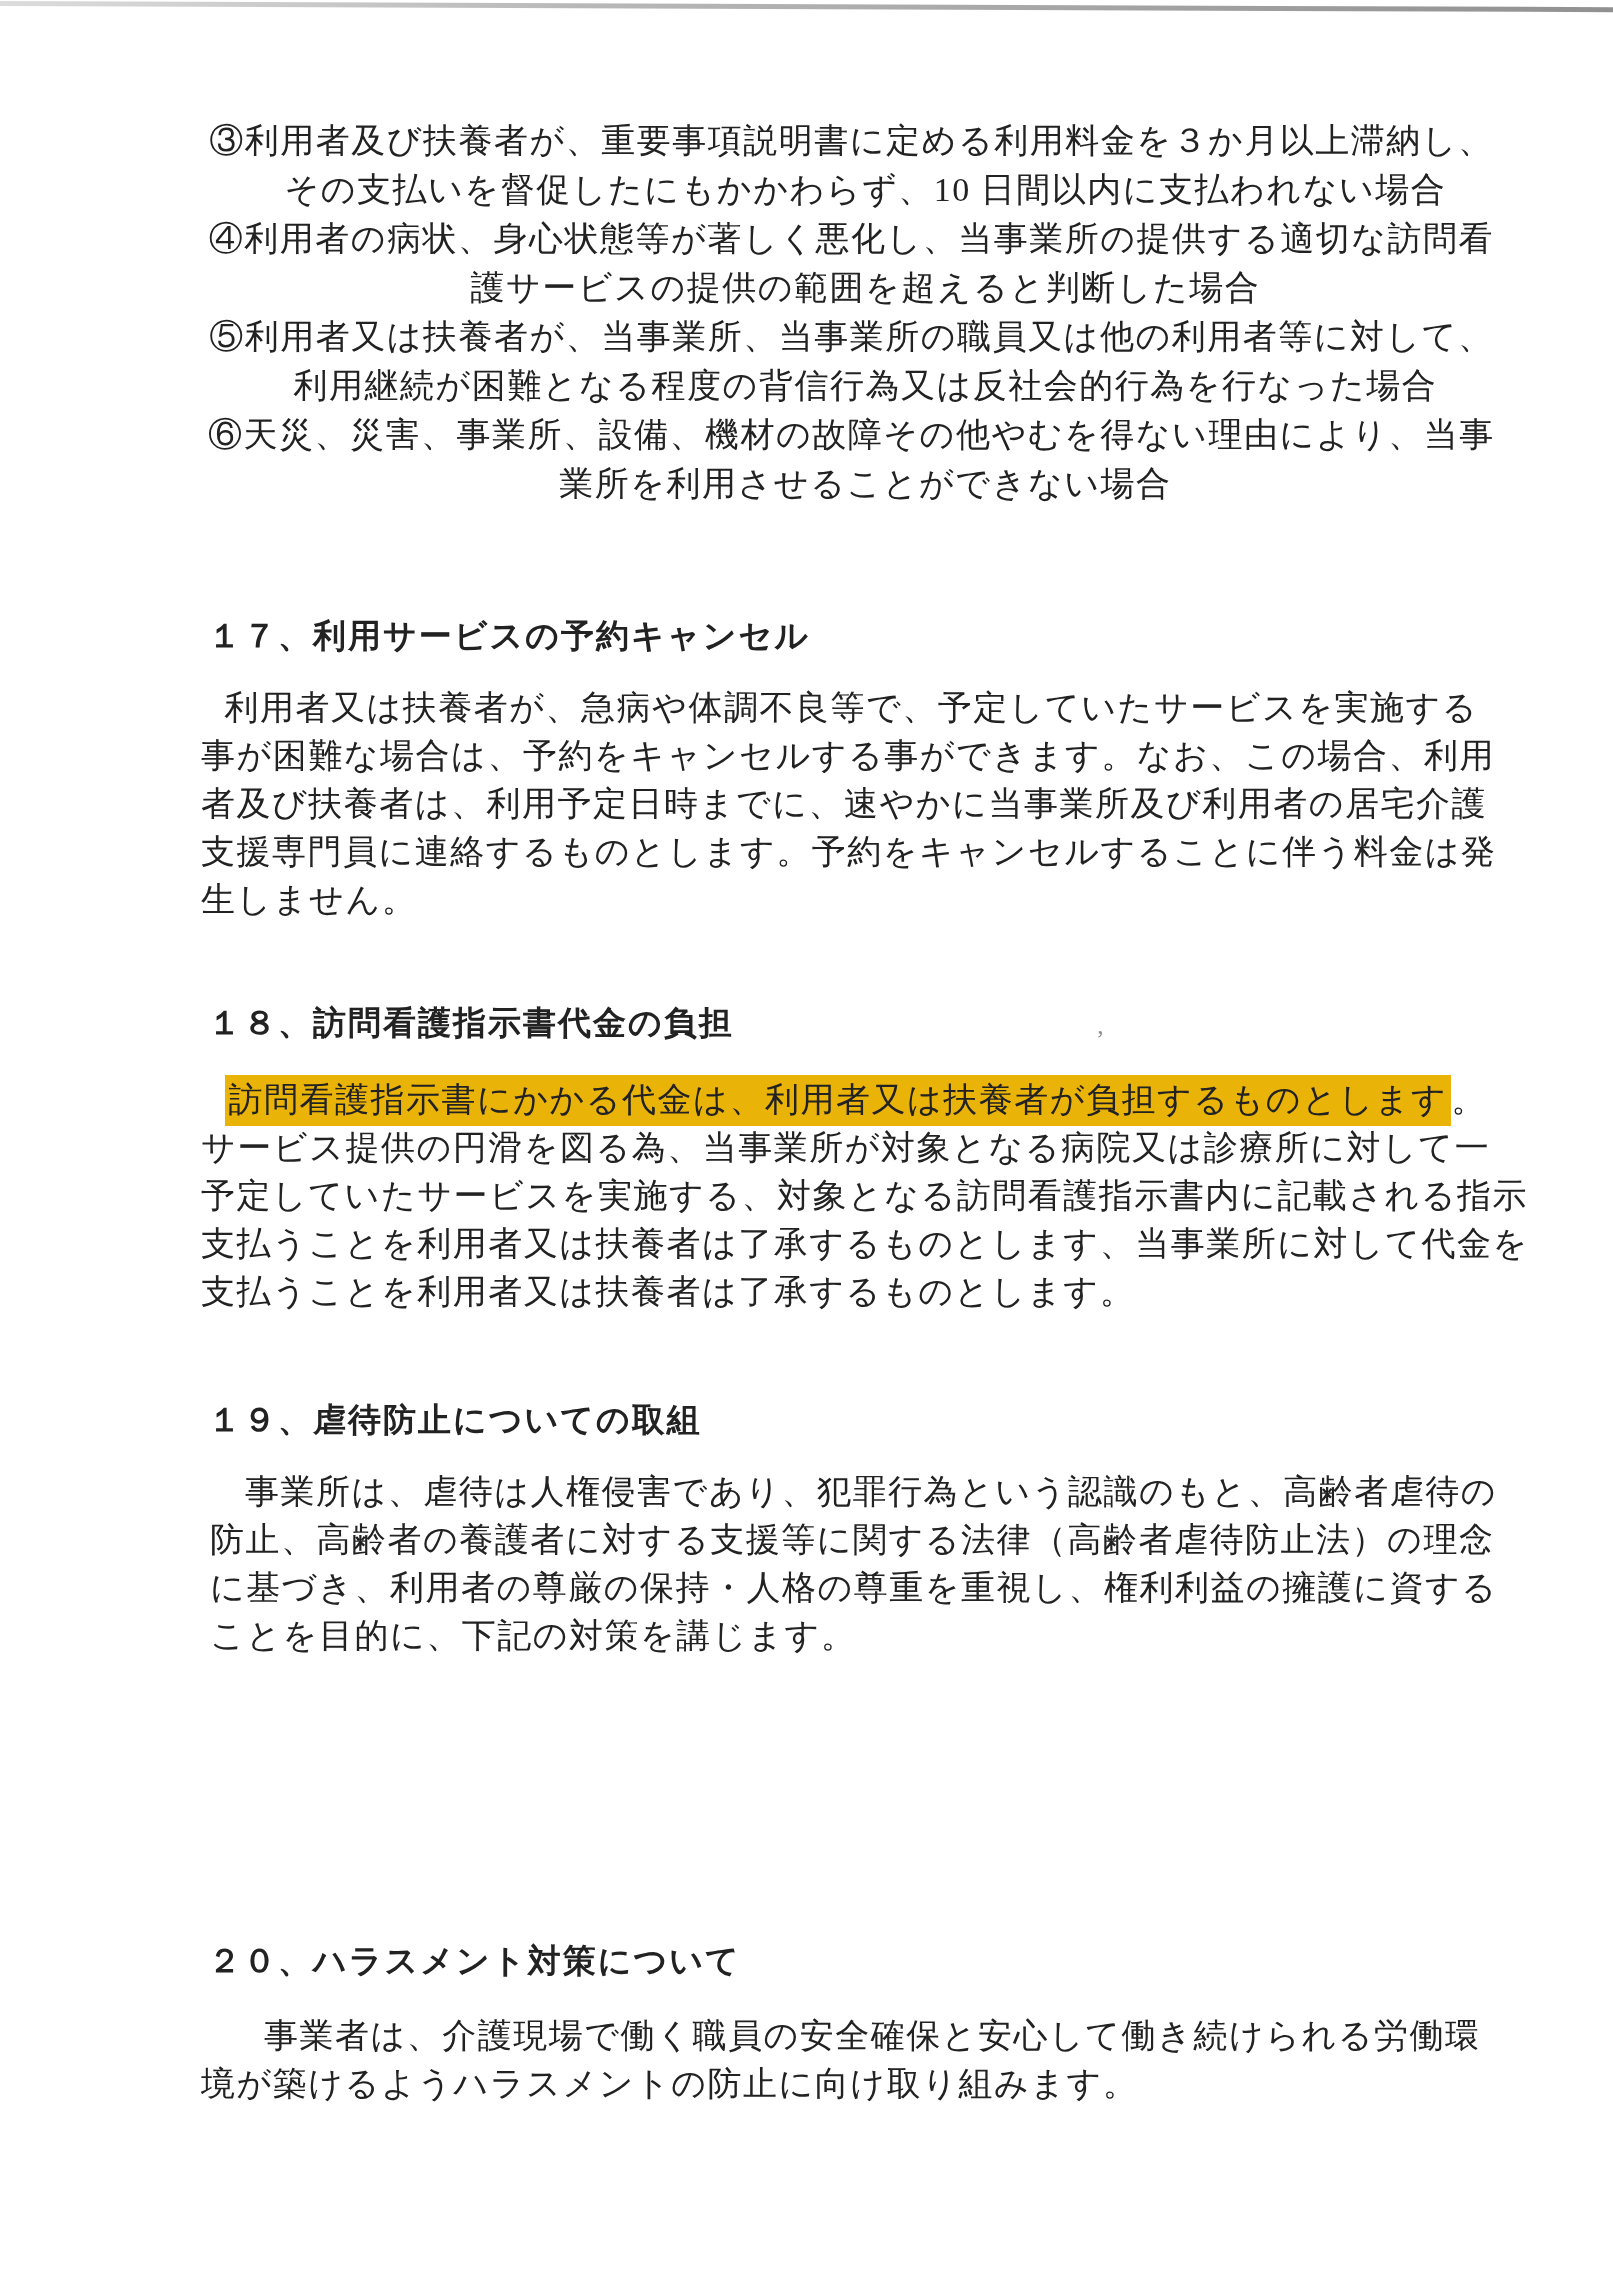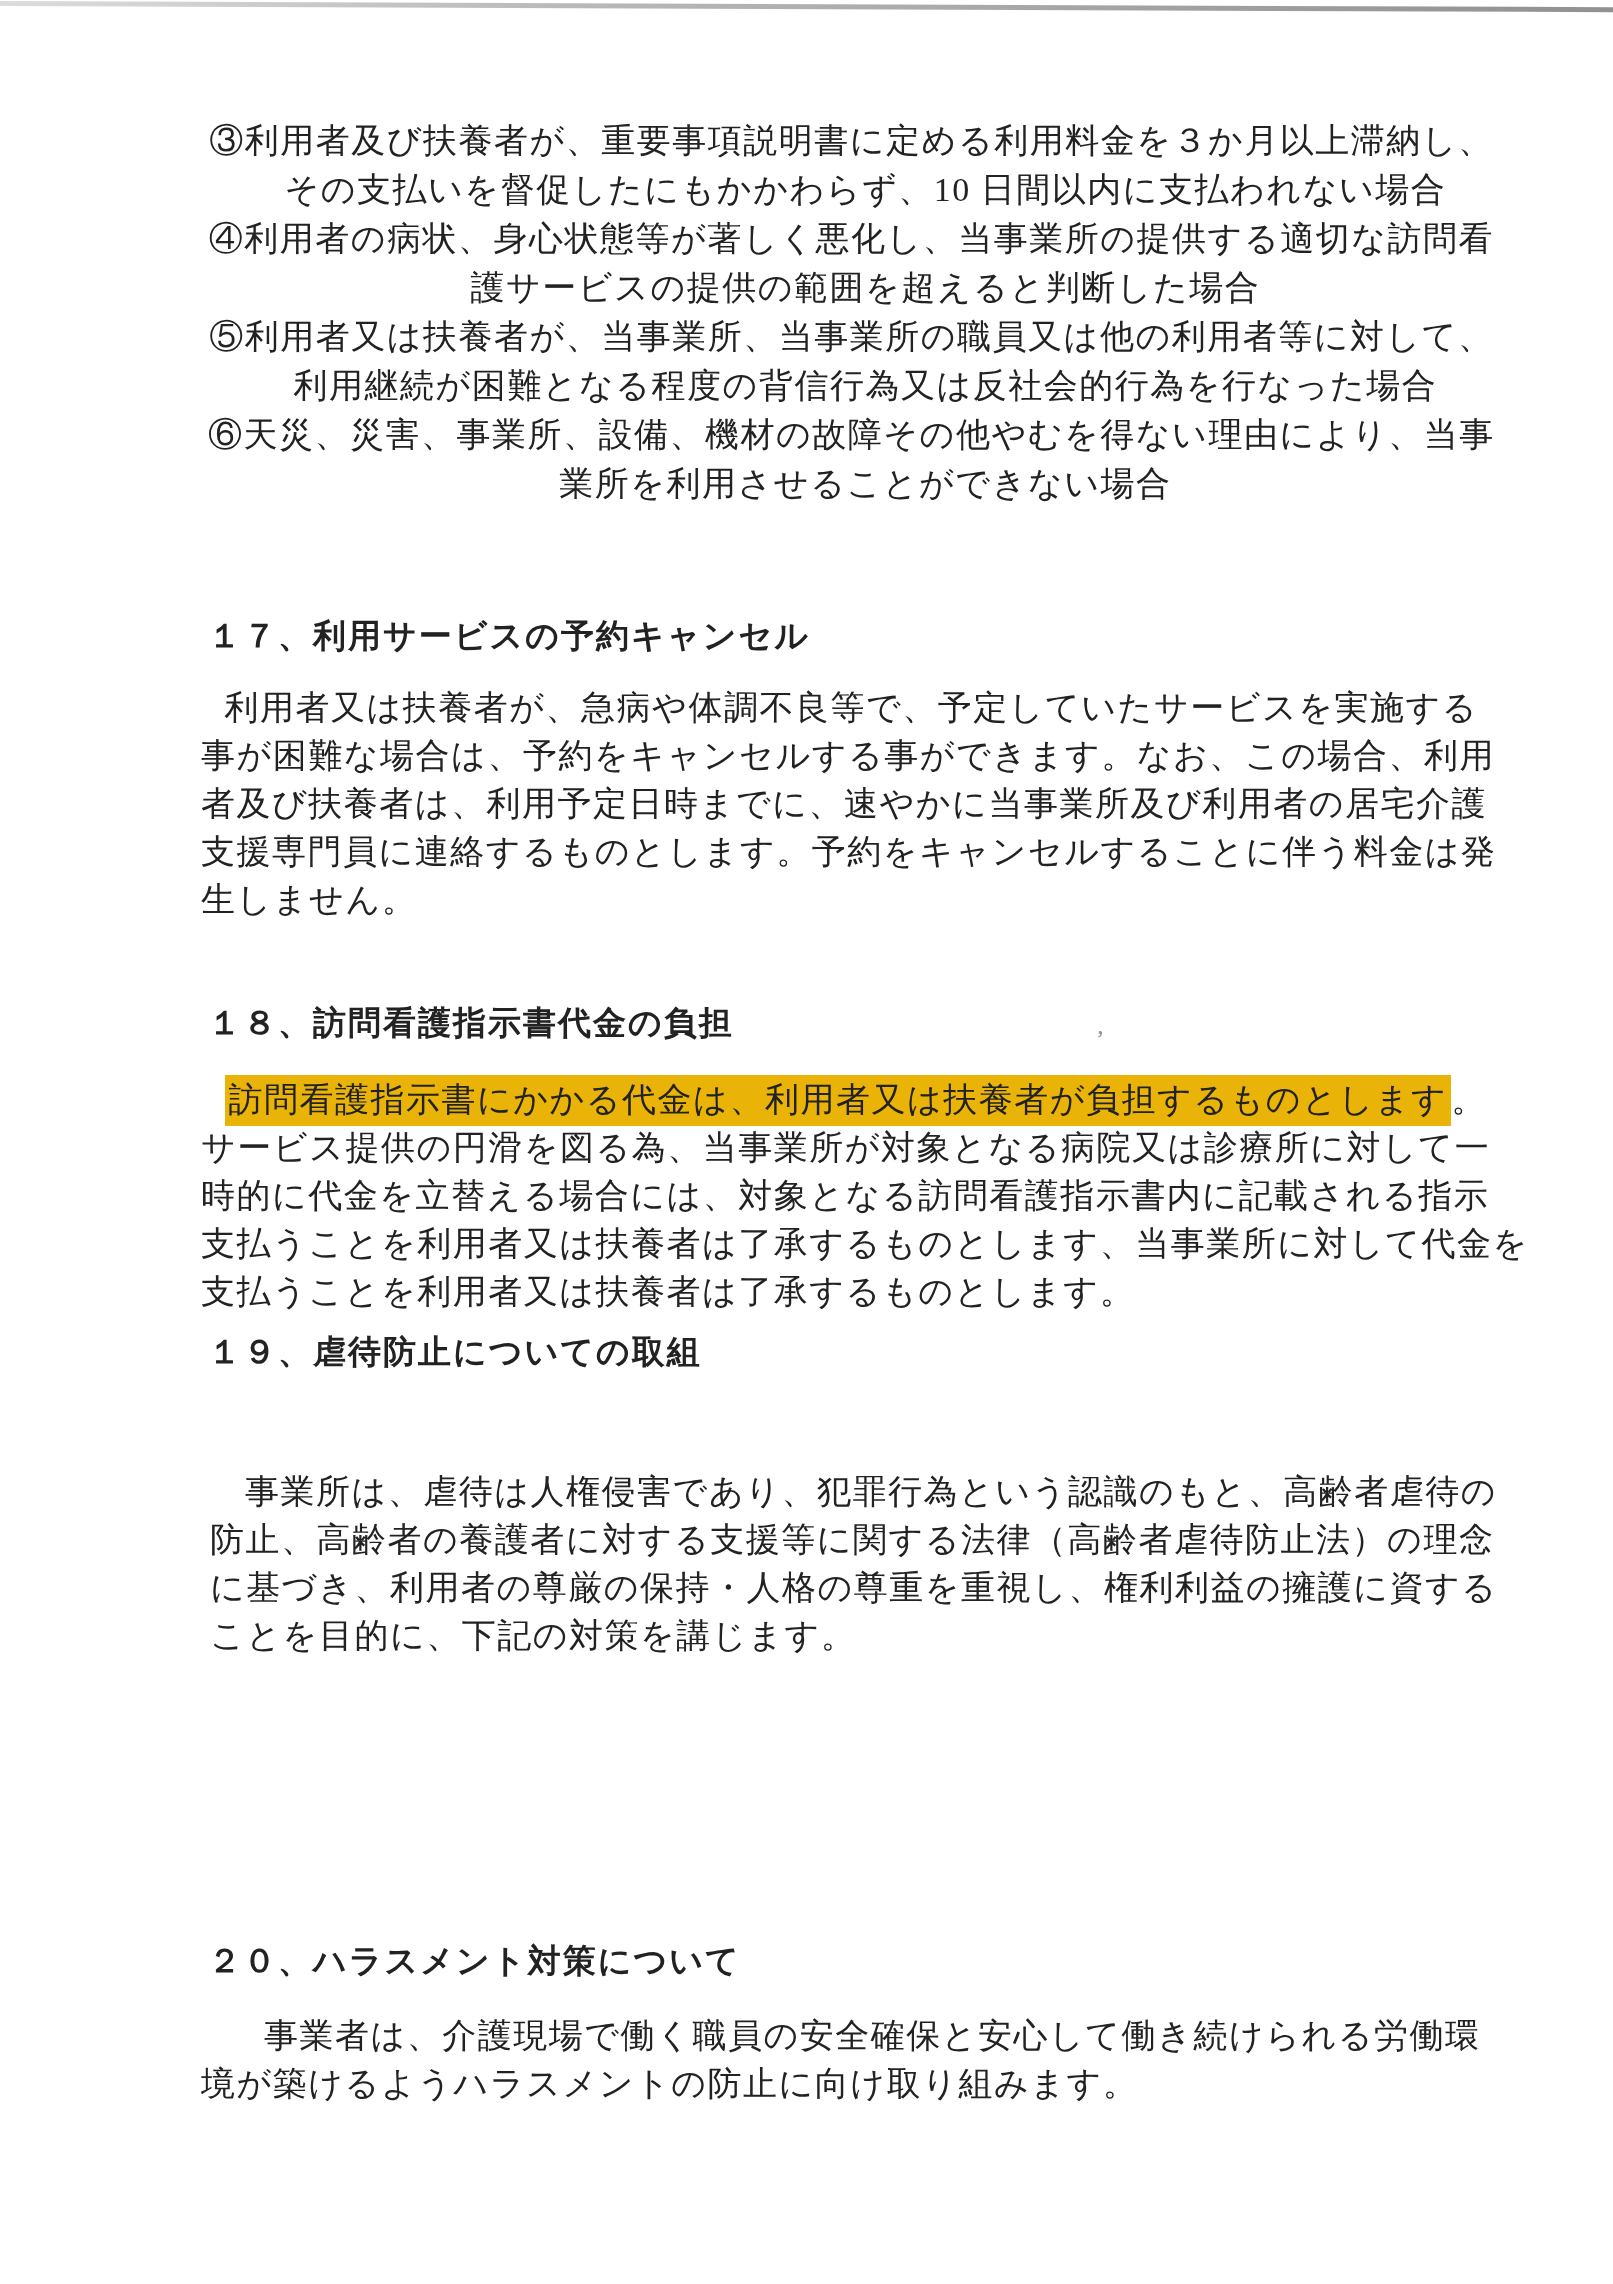--- a/index.html
+++ b/index.html
@@ -30,21 +30,21 @@
   .clauses{top:116px;left:208px;text-align:center;}
   .clauses .cont{margin-left:28px;}
   
   .heading{
     font-family:"Liberation Sans","DejaVu Sans",sans-serif;
     font-weight:600;font-size:33px;letter-spacing:2px;
     line-height:41px;
   }
   .h17{top:588px;left:208px;}
   .h18{top:975px;left:208px;}
-  .h19{top:1304px;left:208px;}
+  .h19{top:1372px;left:208px;}
   .h20{top:1913px;left:208px;}
   
   .p17{top:684px;left:201px;}
   .p18{top:1076px;left:201px;}
   .p19{top:1468px;left:201px;margin-left:9px;}
   .p20{top:2012px;left:201px;}
   .ind-s{margin-left:23.5px;}   
   .ind-m{margin-left:35px;}   
   .ind-l{margin-left:63px;}   
   .hl{
@@ -81,21 +81,21 @@
     <div class="line">者及び扶養者は、利用予定日時までに、速やかに当事業所及び利用者の居宅介護</div>
     <div class="line">支援専門員に連絡するものとします。予約をキャンセルすることに伴う料金は発</div>
     <div class="line">生しません。</div>
   </section>
 
   <h2 class="block heading h18">１８、訪問看護指示書代金の負担</h2>
 
   <section class="block para p18">
     <div class="line ind-s"><span class="hl">訪問看護指示書にかかる代金は、利用者又は扶養者が負担するものとします</span><span>。</span></div>
     <div class="line">サービス提供の円滑を図る為、当事業所が対象となる病院又は診療所に対して一</div>
-    <div class="line">時的に代金を立替える場合には、対象となる訪問看護指示書内に記載される指示</div>
+    <div class="line">予定していたサービスを実施する、対象となる訪問看護指示書内に記載される指示</div>
     <div class="line">支払うことを利用者又は扶養者は了承するものとします、当事業所に対して代金を</div>
     <div class="line">支払うことを利用者又は扶養者は了承するものとします。</div>
   </section>
 
   <h2 class="block heading h19">１９、虐待防止についての取組</h2>
 
   <section class="block para p19">
     <div class="line ind-m">事業所は、虐待は人権侵害であり、犯罪行為という認識のもと、高齢者虐待の</div>
     <div class="line">防止、高齢者の養護者に対する支援等に関する法律（高齢者虐待防止法）の理念</div>
     <div class="line">に基づき、利用者の尊厳の保持・人格の尊重を重視し、権利利益の擁護に資する</div>

